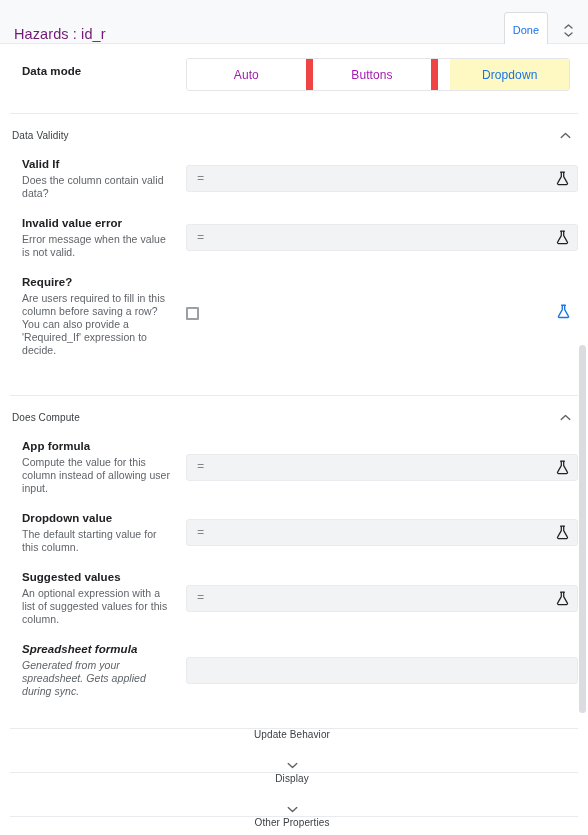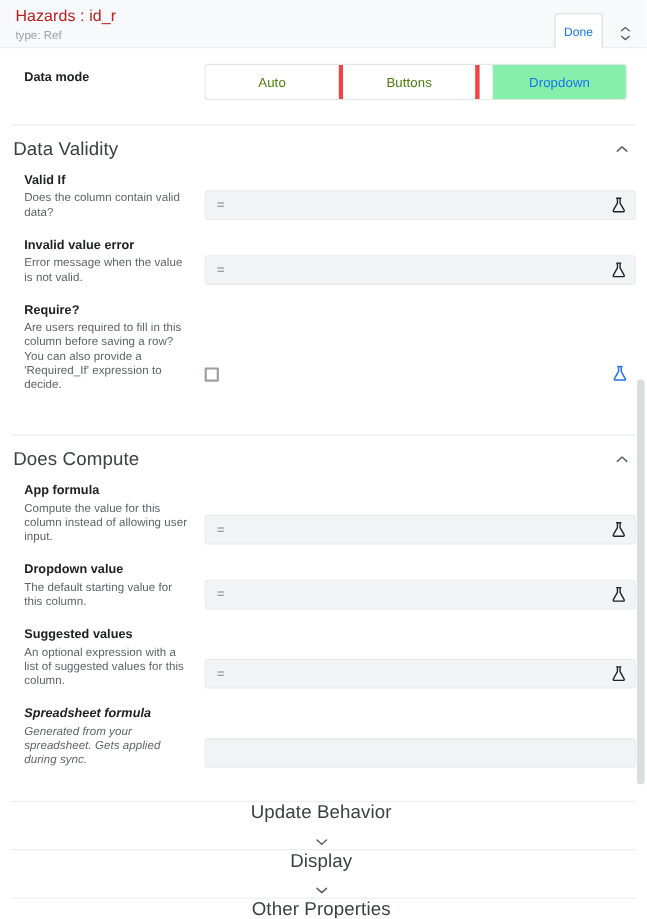--- a/index.html
+++ b/index.html
@@ -39,24 +39,25 @@
 
   .header-titles {
     flex: 1;
     min-width: 0;
     padding-top: 1px;
   }
 
   .header-title {
     font-size: 14.5px;
     font-weight: 400;
-    color: #b91c1c;
+    color: #701a75;
     letter-spacing: 0.1px;
     line-height: 17px;
     white-space: nowrap;
+    margin-top: 19px;
   }
 
   .header-subtitle {
     font-size: 10.5px;
     color: #9aa0a6;
     line-height: 14px;
     margin-top: 1px;
     white-space: nowrap;
   }
 
@@ -153,29 +154,29 @@
     overflow: hidden;
     border: 1px solid #e3e5e8;
   }
 
   .segment {
     flex: 1;
     display: flex;
     align-items: center;
     justify-content: center;
     font-size: 12px;
-    color: #4d7c0f;
+    color: #a21caf;
     background: #ffffff;
-    border-right: 4px solid #ef4444;
+    border-right: 7px solid #ef4444;
     cursor: pointer;
     letter-spacing: 0.1px;
   }
   .segment:last-child { border-right: none; }
   .segment.selected {
-    background: #86efac;
+    background: #fef9c3;
     color: #1a73e8;
     margin-left: 12px;
   }
 
   
   .divider {
     height: 1px;
     background: #e8eaed;
     margin: 0 10px;
   }
@@ -183,41 +184,41 @@
   .section-header {
     display: flex;
     align-items: center;
     justify-content: space-between;
     height: 43px;
     padding: 0 16px 0 12px;
     cursor: pointer;
   }
 
   .section-title {
-    font-size: 17px;
+    font-size: 10px;
     color: #3c4043;
     font-weight: 400;
     letter-spacing: 0.1px;
   }
 
   .chevron {
     width: 14px;
     height: 14px;
     display: flex;
     align-items: center;
     justify-content: center;
     color: #5f6368;
   }
 
   .section-body { padding-bottom: 4px; }
 
   
   .field-row {
     display: flex;
-    align-items: flex-end;
+    align-items: center;
     padding: 0 10px 0 0;
     margin-bottom: 16px;
   }
 
   .formula-input {
     position: relative;
     display: flex;
     align-items: center;
     height: 27px;
     background: #f1f3f4;

